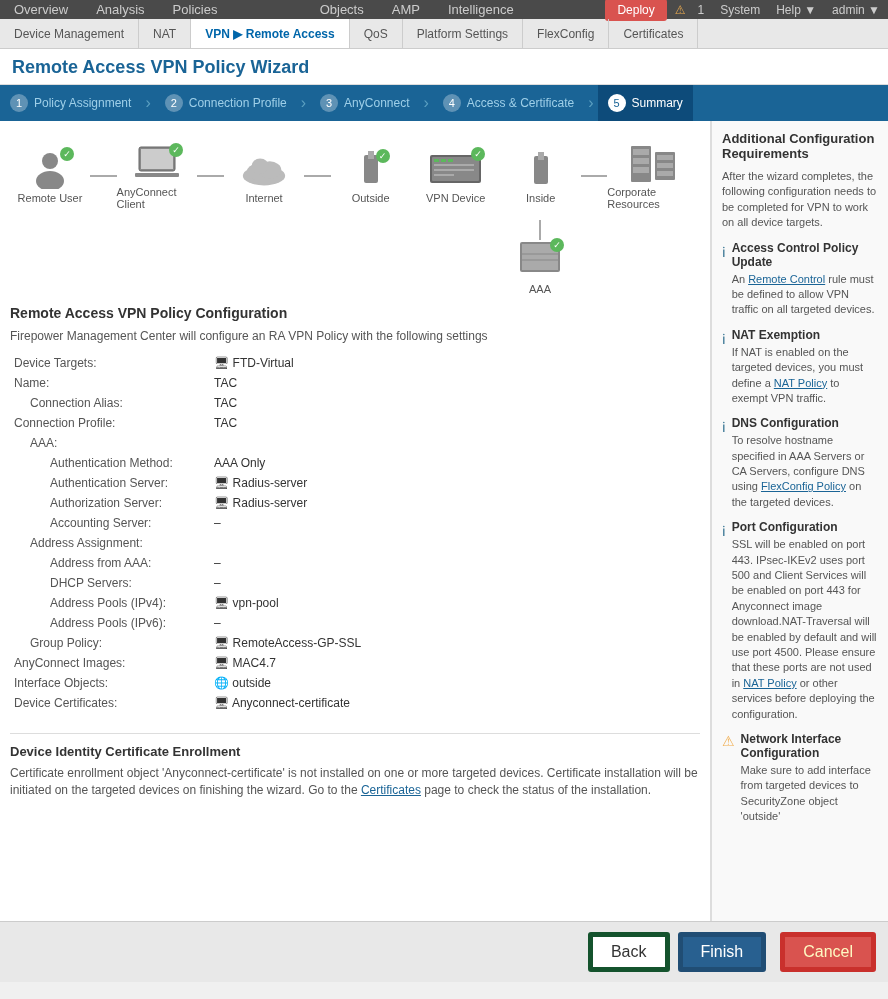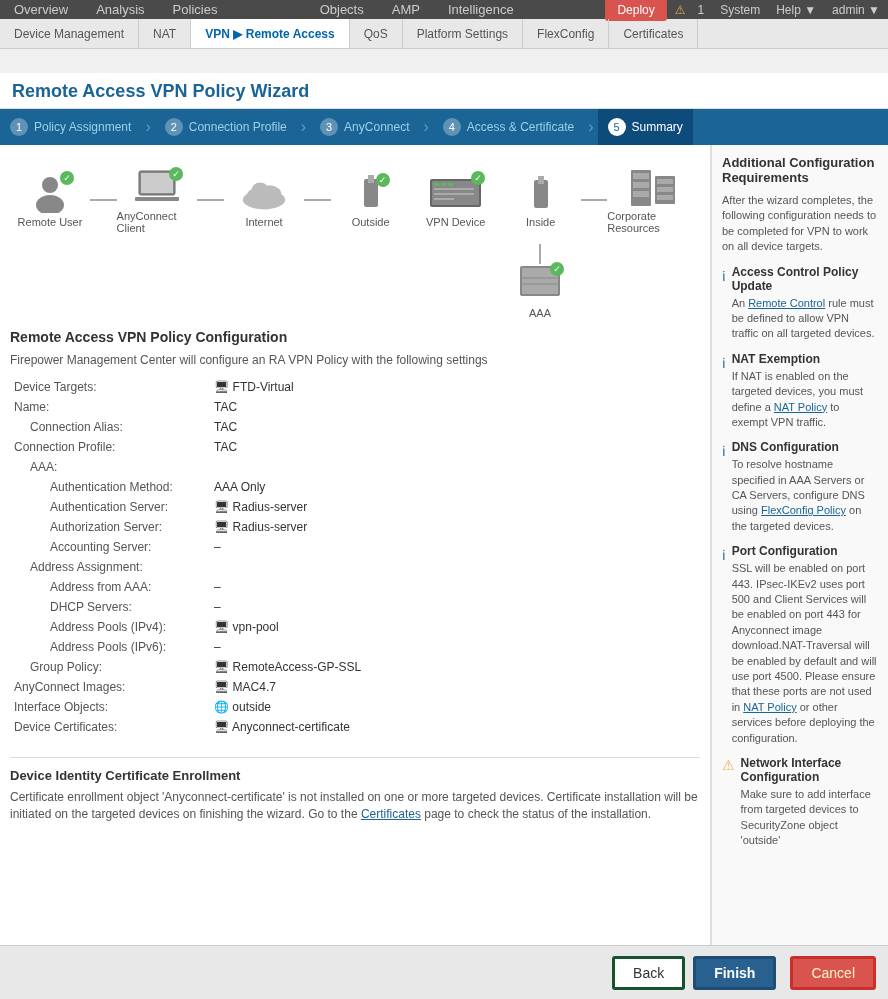--- a/index.html
+++ b/index.html
@@ -13,21 +13,21 @@
     .top-nav-deploy { background: #d9534f; color: #fff; padding: 4px 12px; border-radius: 3px; margin-right: 8px; cursor: pointer; font-size: 12px; }
     .top-nav-system { color: #ccc; padding: 0 8px; font-size: 12px; }
     .top-nav-alert { color: #f0ad4e; margin-right: 4px; }
 
     
     .second-nav { display: flex; background: #e8e8e8; border-bottom: 1px solid #ccc; height: 30px; align-items: center; }
     .second-nav-item { padding: 0 14px; height: 100%; display: flex; align-items: center; cursor: pointer; font-size: 12px; color: #555; border-right: 1px solid #ccc; }
     .second-nav-item.active { background: #fff; color: #0066aa; font-weight: bold; }
 
     
-    .page-title { color: #1a6496; font-size: 18px; font-weight: bold; padding: 8px 12px 6px; background: #fff; border-bottom: 1px solid #ddd; margin-top: 24px; }
+    .page-title { color: #1a6496; font-size: 18px; font-weight: bold; padding: 8px 12px 6px; background: #fff; border-bottom: 1px solid #ddd; }
 
     
     .wizard-steps { display: flex; background: #1a6496; padding: 0; height: 36px; align-items: center; }
     .wizard-step { display: flex; align-items: center; height: 100%; padding: 0 10px; color: #9ecfe8; font-size: 12px; position: relative; cursor: pointer; }
     .wizard-step.active { background: #0d4b7a; color: #fff; }
     .wizard-step-num { background: rgba(255,255,255,0.3); border-radius: 50%; width: 18px; height: 18px; display: flex; align-items: center; justify-content: center; font-size: 11px; margin-right: 6px; color: #fff; }
     .wizard-step.active .wizard-step-num { background: #fff; color: #1a6496; }
     .wizard-arrow { color: #5a9fc0; margin: 0 4px; font-size: 16px; }
 
     
@@ -63,23 +63,23 @@
     .req-item { display: flex; align-items: flex-start; margin-bottom: 10px; }
     .req-icon { margin-right: 6px; margin-top: 1px; font-size: 14px; flex-shrink: 0; }
     .req-icon.info { color: #31708f; }
     .req-icon.warn { color: #f0ad4e; }
     .req-title { font-size: 12px; font-weight: bold; margin-bottom: 3px; }
     .req-body { font-size: 11px; color: #555; line-height: 1.4; }
     .req-link { color: #1a6496; text-decoration: underline; cursor: pointer; }
 
     
     .bottom-bar { display: flex; justify-content: flex-end; background: #e8e8e8; border-top: 1px solid #ccc; padding: 10px 12px; gap: 8px; }
-    .btn { padding: 6px 18px; border-radius: 3px; font-size: 14px; cursor: pointer; border: 3px solid #14532d; }
+    .btn { padding: 6px 18px; border-radius: 3px; font-size: 16px; cursor: pointer; border: 5px solid #14532d; }
     .btn-default { background: #fff; color: #333; }
-    .btn-primary { background: #286090; color: #fff; border-color: #204d74; font-weight: bold; }
+    .btn-primary { background: #286090; color: #fff; border-color: #204d74; }
     .btn-danger { background: #d9534f; color: #fef9c3; border-color: #c9302c; margin-left: 6px; }
 
     .divider-line { display: inline-block; width: 30px; height: 2px; background: #aaa; vertical-align: middle; }
   </style>
 </head>
 <body>
 
 <div class="top-nav">
   <div class="top-nav-item">Overview</div>
   <div class="top-nav-item">Analysis</div>

